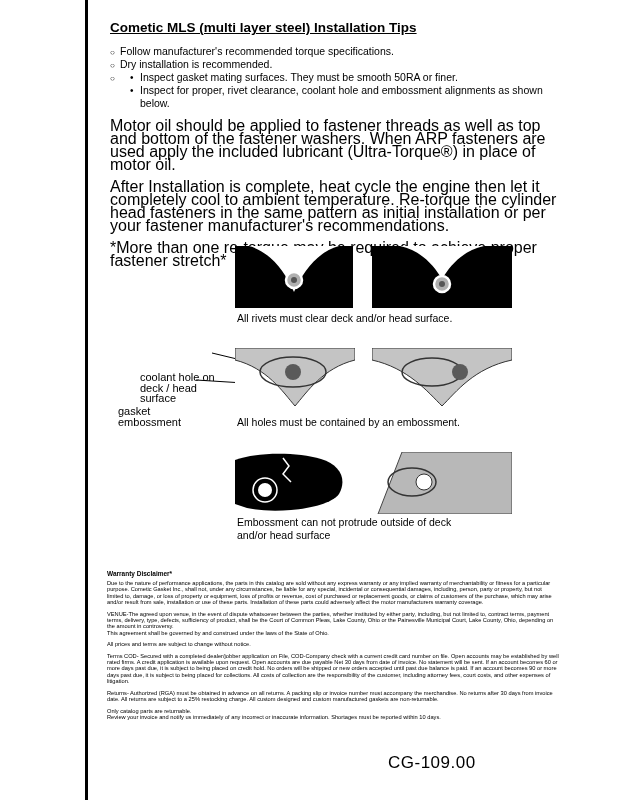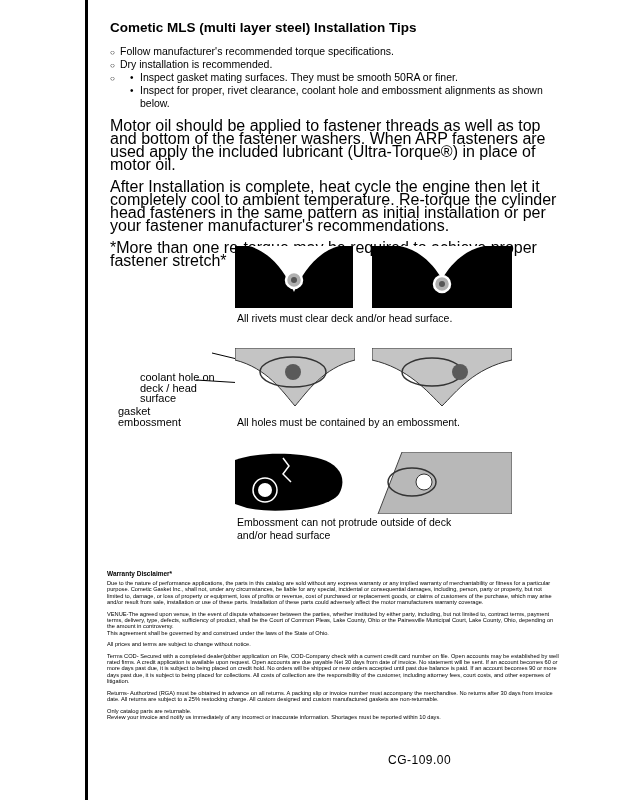--- a/index.html
+++ b/index.html
@@ -1,40 +1,40 @@
 <!DOCTYPE html>
 <html><head>
 <meta charset="utf-8">
 <style>
   html,body { margin:0; padding:0; background:#ffffff; }
   .page { position:relative; width:618px; height:800px; background:#ffffff; color:#000;
           font-family:"Liberation Sans", sans-serif; overflow:hidden; }
   .left-rule { position:absolute; left:85px; top:0; width:3px; height:800px; background:#000; }
 
   .content { position:absolute; left:103px; top:20px; width:456px; }
-  .title { font-size:13.5px; font-weight:bold; margin:0 0 10px 7px; }
+  .title { font-size:13.5px; font-weight:bold; text-decoration:underline; margin:0 0 10px 7px; }
   .bullet { position:relative; margin-left:7px; padding-left:10px; font-size:10.5px; line-height:13px; }
   .bullet .marker { position:absolute; left:0; top:1px; font-size:8px; }
   .bullet.sub { margin-left:27px; }
   .bullet.sub .marker { font-size:10px; top:0; }
   .diesel { font-size:11.5px; font-weight:bold; margin:14px 0 0 7px; }
   .para { font-size:16px; line-height:13px; margin:9px 0 0 7px; }
 
   .diagrams { position:absolute; left:0; top:228px; width:618px; height:335px; }
   .hdr { position:absolute; font-size:17px; text-align:center; letter-spacing:0.5px;margin-top:26px; }
   .dimg { position:absolute; display:block; }
   .cap { position:absolute; font-size:10.5px; }
   .callout { position:absolute; font-size:11px; line-height:10.5px;margin-top:32px; }
   .connectors { position:absolute; }
 
   .disclaimer { position:absolute; left:107px; top:570px; width:452px; }
   .disc-h { font-size:6.5px; font-weight:bold; margin:0 0 3px 0; }
   .disc-p { font-size:5.7px; line-height:6.4px; margin:0 0 5px 0; white-space:pre-line; }
 
-  .footer { position:absolute; left:388px; top:753px; font-size:12px; letter-spacing:0.5px; }
+  .footer { position:absolute; left:388px; top:753px; font-size:17px; letter-spacing:0.5px; }
 </style>
 </head>
 <body>
 
 <div class="page">
   <div class="left-rule"></div>
 
   <div class="content">
     <h1 class="title">Cometic MLS (multi layer steel) Installation Tips</h1>
 

